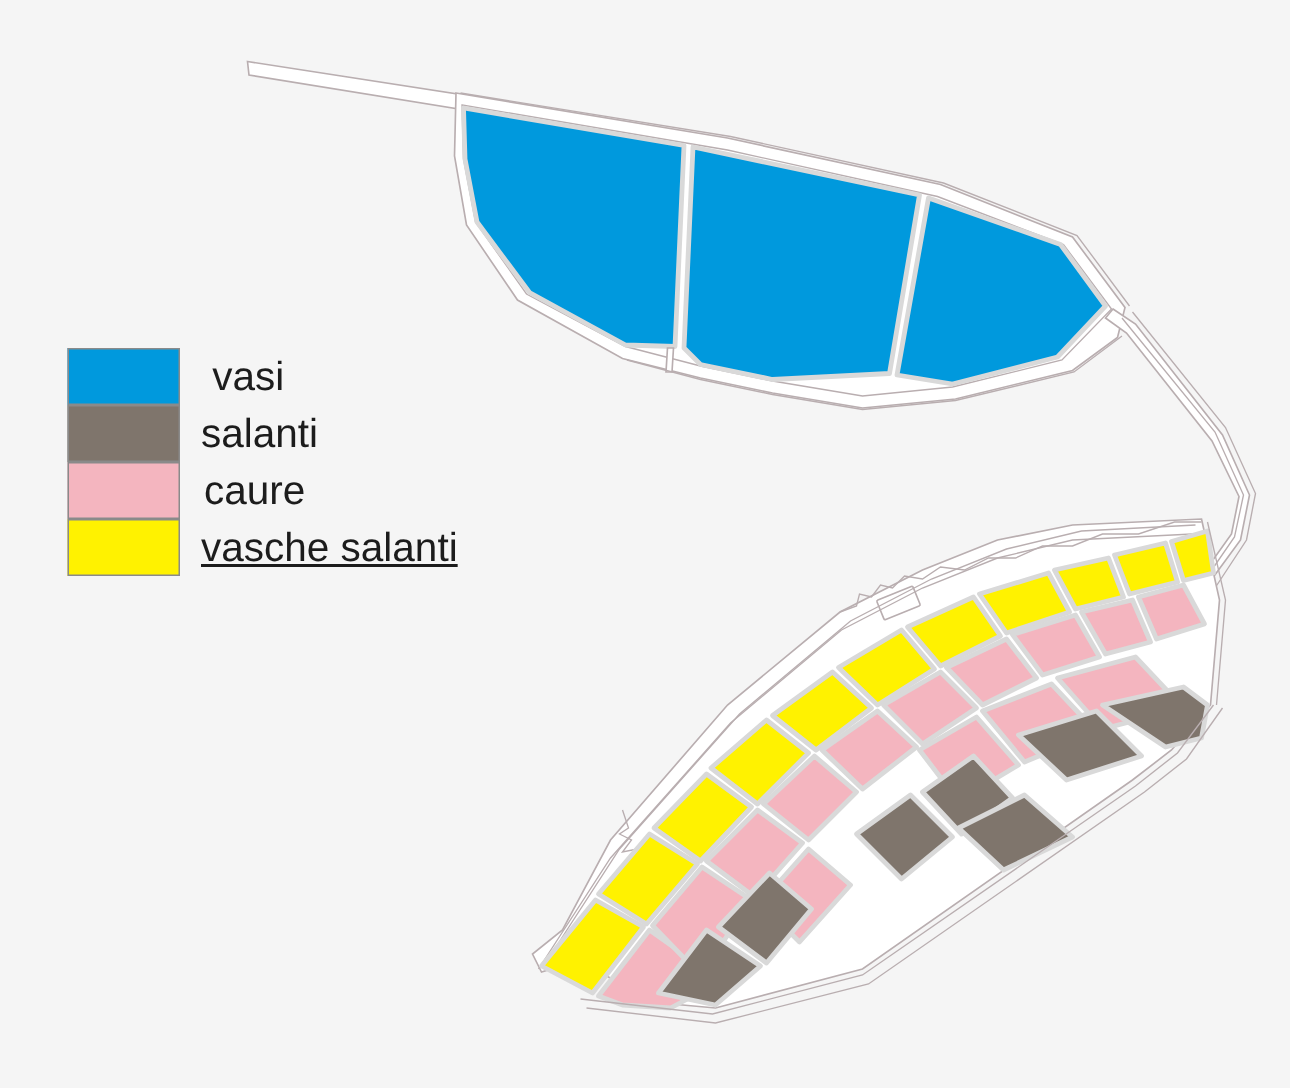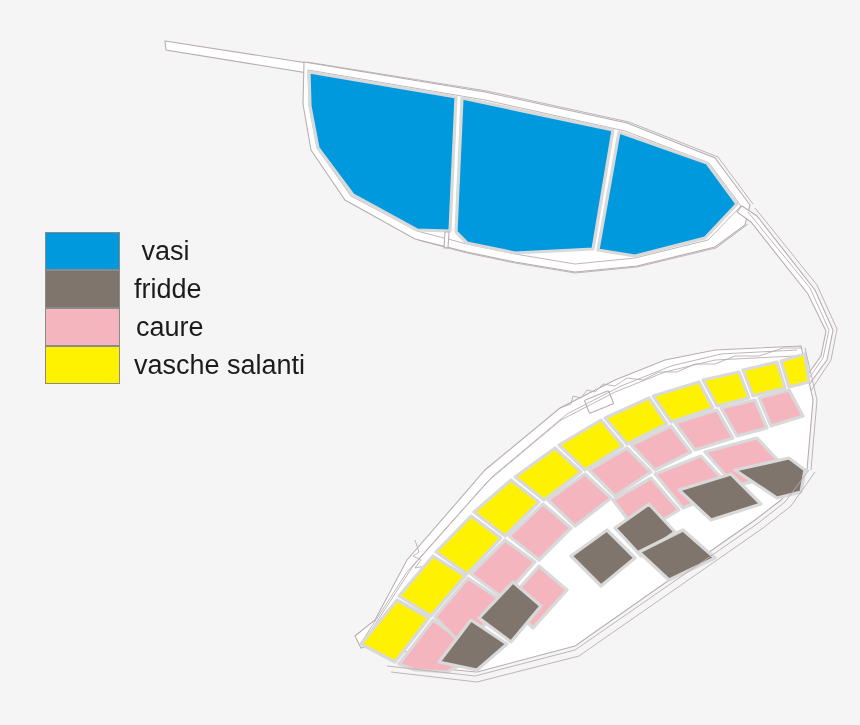--- a/index.html
+++ b/index.html
@@ -165,28 +165,28 @@
 
   <div class="legend">
 
     <div class="legend-row">
       <span class="legend-swatch" style="background-color: rgb(0, 153, 221); border-color: rgb(138, 138, 138);"></span>
       <span class="legend-label" style="color: rgb(28, 28, 28);"> vasi</span>
     </div>
 
     <div class="legend-row">
       <span class="legend-swatch" style="background-color: rgb(127, 117, 108); border-color: rgb(138, 138, 138);"></span>
-      <span class="legend-label" style="color: rgb(28, 28, 28);">fridde</span>
+      <span class="legend-label" style="color: rgb(28, 28, 28);">salanti</span>
     </div>
 
     <div class="legend-row">
       <span class="legend-swatch" style="background-color: rgb(244, 181, 191); border-color: rgb(138, 138, 138);"></span>
       <span class="legend-label" style="color: rgb(28, 28, 28); margin-left: 16px;">caure</span>
     </div>
 
     <div class="legend-row">
       <span class="legend-swatch" style="background-color: rgb(255, 242, 0); border-color: rgb(138, 138, 138);"></span>
-      <span class="legend-label" style="color: rgb(28, 28, 28);">vasche salanti</span>
+      <span class="legend-label" style="color: rgb(28, 28, 28); text-decoration: underline;">vasche salanti</span>
     </div>
 
   </div>
 
 </div>
 
 </body></html>

